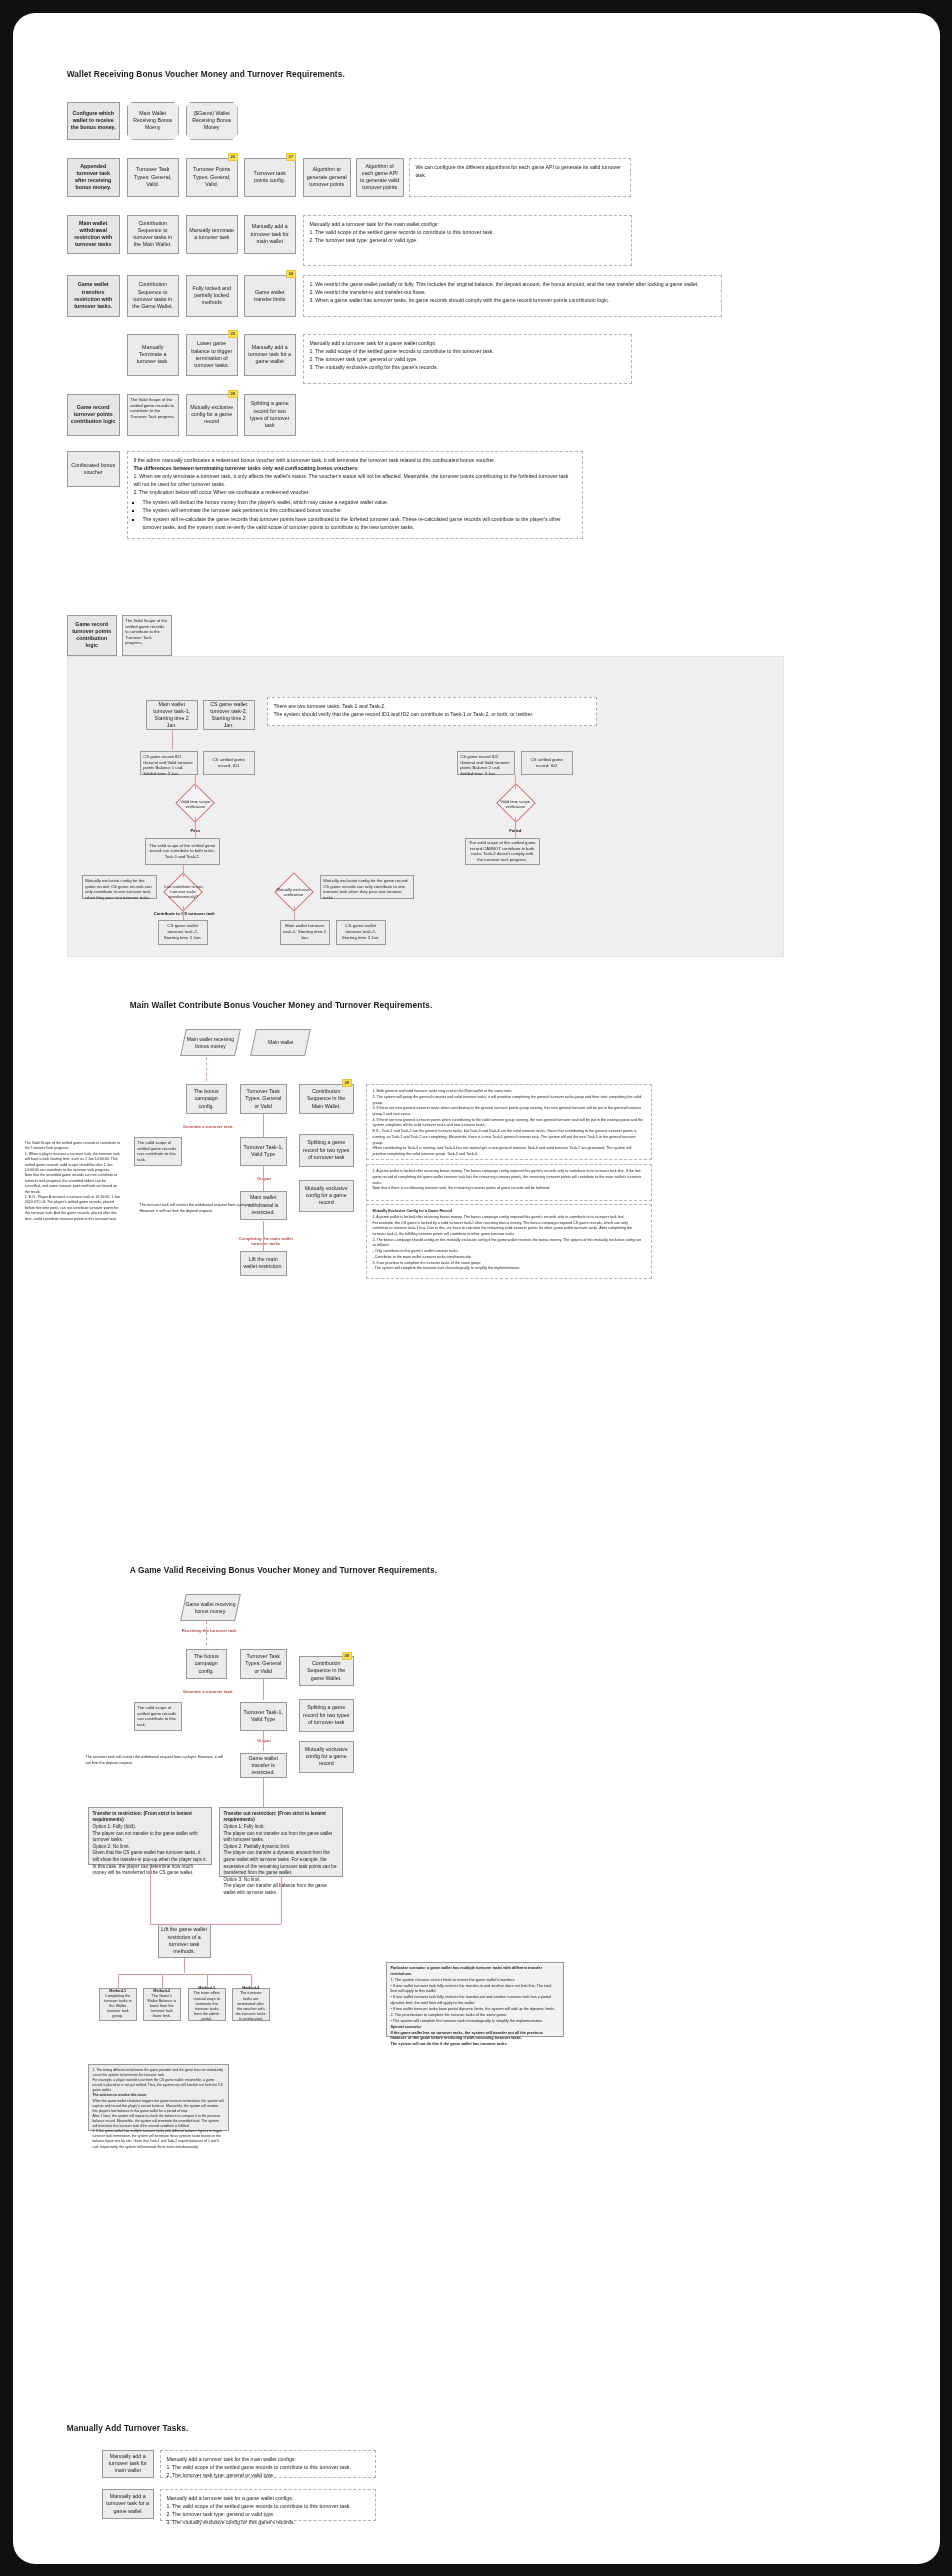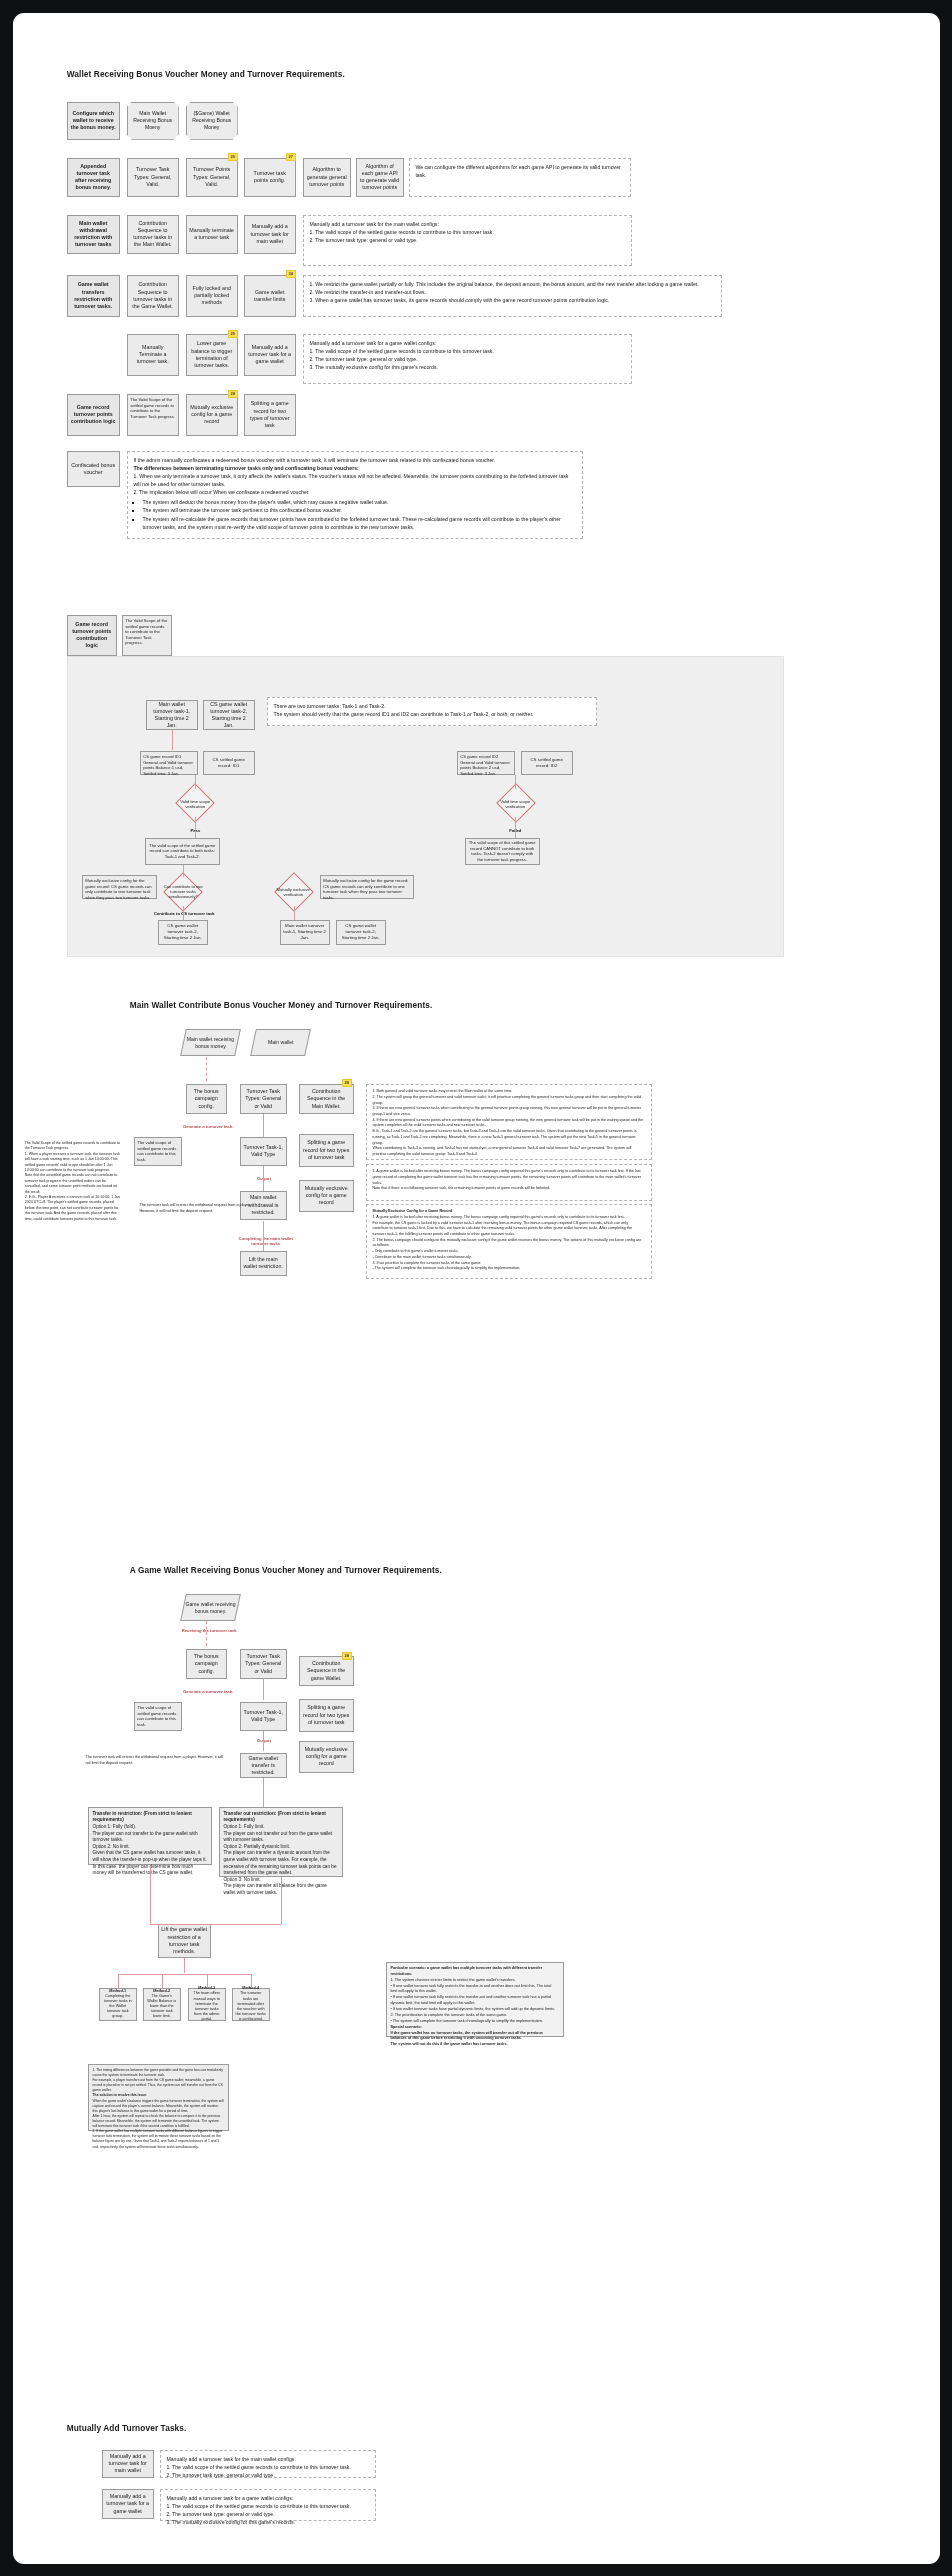--- a/index.html
+++ b/index.html
@@ -7,21 +7,21 @@
   body {
     width:952px; height:2576px;
     background:#0f1012;
     font-family:"Liberation Sans", sans-serif;
     color:#222;
   }
   .page {
     position:absolute; left:12.7px; top:12.7px;
     width:927px; height:2551px;
     background:#ffffff;
-    border-radius:11px;
+    border-radius:22px;
     overflow:hidden;
   }
   
   .sec-title {
     font-size:8.3px; font-weight:bold; color:#1b1b1b; letter-spacing:0.1px;
   }
   .nbox {
     position:absolute;
     background:#ebebeb;
     border:0.6px solid #9a9a9a;
@@ -252,21 +252,21 @@
     <div style="font-weight:bold">Mutually Exclusive Config for a Game Record</div>
     <div>1. A game wallet is locked after receiving bonus money. The bonus campaign config required this game's records only to contribute to its turnover task first.</div>
     <div>For example, the CS game is locked by a valid turnover task-1 after receiving bonus money. The bonus campaign required CS game records, which can only contribute to turnover task-1 first. Due to this, we have to calculate the remaining valid turnover points for other game wallet turnover tasks. After completing the turnover task-1, the fulfilling turnover points will contribute to other game turnover tasks.</div>
     <div>2. The bonus campaign should configure this mutually exclusive config if the game wallet receives the bonus money. The options of this mutually exclusive config are as follows:</div>
     <div>- Only contribute to this game's wallet turnover tasks.</div>
     <div>- Contribute to the main wallet turnover tasks simultaneously.</div>
     <div>3. If we prioritise to complete the turnover tasks of the same game:</div>
     <div>- The system will complete the turnover task chronologically to simplify the implementation.</div>
   </div>
 
-  <div class="sec-title" style="left:117px;top:1552px;position:absolute;">A Game Wallet Receiving Bonus Voucher Money and Turnover Requirements.</div>
+  <div class="sec-title" style="left:117px;top:1552px;position:absolute;">A Game Valid Receiving Bonus Voucher Money and Turnover Requirements.</div>
 
   <div class="para" style="left:170px;top:1581px;width:55px;height:27px;">
       <span>Game wallet receiving bonus money.</span>
     </div>
   <div class="lbl pink" style="left:166px;top:1615px;width:61px;">Receiving the turnover task</div>
 
   <div class="nbox" style="left:173px;top:1636px;width:41px;height:30.5px;">The bonus campaign config.</div>
   <div class="nbox" style="left:227px;top:1636px;width:47px;height:30.5px;">Turnover Task Types: General or Valid</div>
   <div class="nbox" style="left:286px;top:1643px;width:55px;height:30.5px;">Contribution Sequence in the game Wallet.</div>
   <div class="badge" style="left:329px;top:1639px;">28</div>
@@ -328,21 +328,21 @@
 
   <div class="flat" style="left:75px;top:2051px;width:141px;height:67px;font-size:3.4px;line-height:1.5;">
     <div>1. The timing differences between the game provider and the game bus can mistakenly cause the system to terminate the turnover task.</div>
     <div>For example, a player transfers out from the CS game wallet; meanwhile, a game record is placed or is not yet settled. Thus, the system can still transfer out from the CS game wallet.</div>
     <div style="font-weight:bold">The solution to resolve this issue.</div>
     <div>When the game wallet's balance triggers the game turnover termination, the system will capture and record this player's current balance. Meanwhile, the system will monitor this player's last balance in this game wallet for a period of time.</div>
     <div>After 1 hour, the system will repeat to check the balance to compare it to the previous balance record. Meanwhile, the system will terminate the unsettled task. The system will terminate this turnover task if the second condition is fulfilled.</div>
     <div>2. If the game wallet has multiple turnover tasks with different balance figures to trigger turnover task termination, the system will terminate these turnover tasks based on the balance figure one by one. Given that Task-1 and Task-2 require balances of 1 and 5 usd, respectively, the system will terminate these tasks simultaneously.</div>
   </div>
 
-  <div class="sec-title" style="left:54px;top:2410px;position:absolute;">Mutually Add Turnover Tasks.</div>
+  <div class="sec-title" style="left:54px;top:2410px;position:absolute;">Manually Add Turnover Tasks.</div>
 
   <div class="nbox" style="left:89px;top:2437px;width:52px;height:28px;">Manually add a turnover task for main wallet</div>
   <div class="note" style="left:147px;top:2437px;width:216px;height:28px;">
     <div>Manually add a turnover task for the main wallet configs:</div>
     <div>1. The valid scope of the settled game records to contribute to this turnover task.</div>
     <div>2. The turnover task type: general or valid type.</div>
   </div>
 
   <div class="nbox" style="left:89px;top:2476px;width:52px;height:30.5px;">Manually add a turnover task for a game wallet</div>
   <div class="note" style="left:147px;top:2476px;width:216px;height:32px;">

